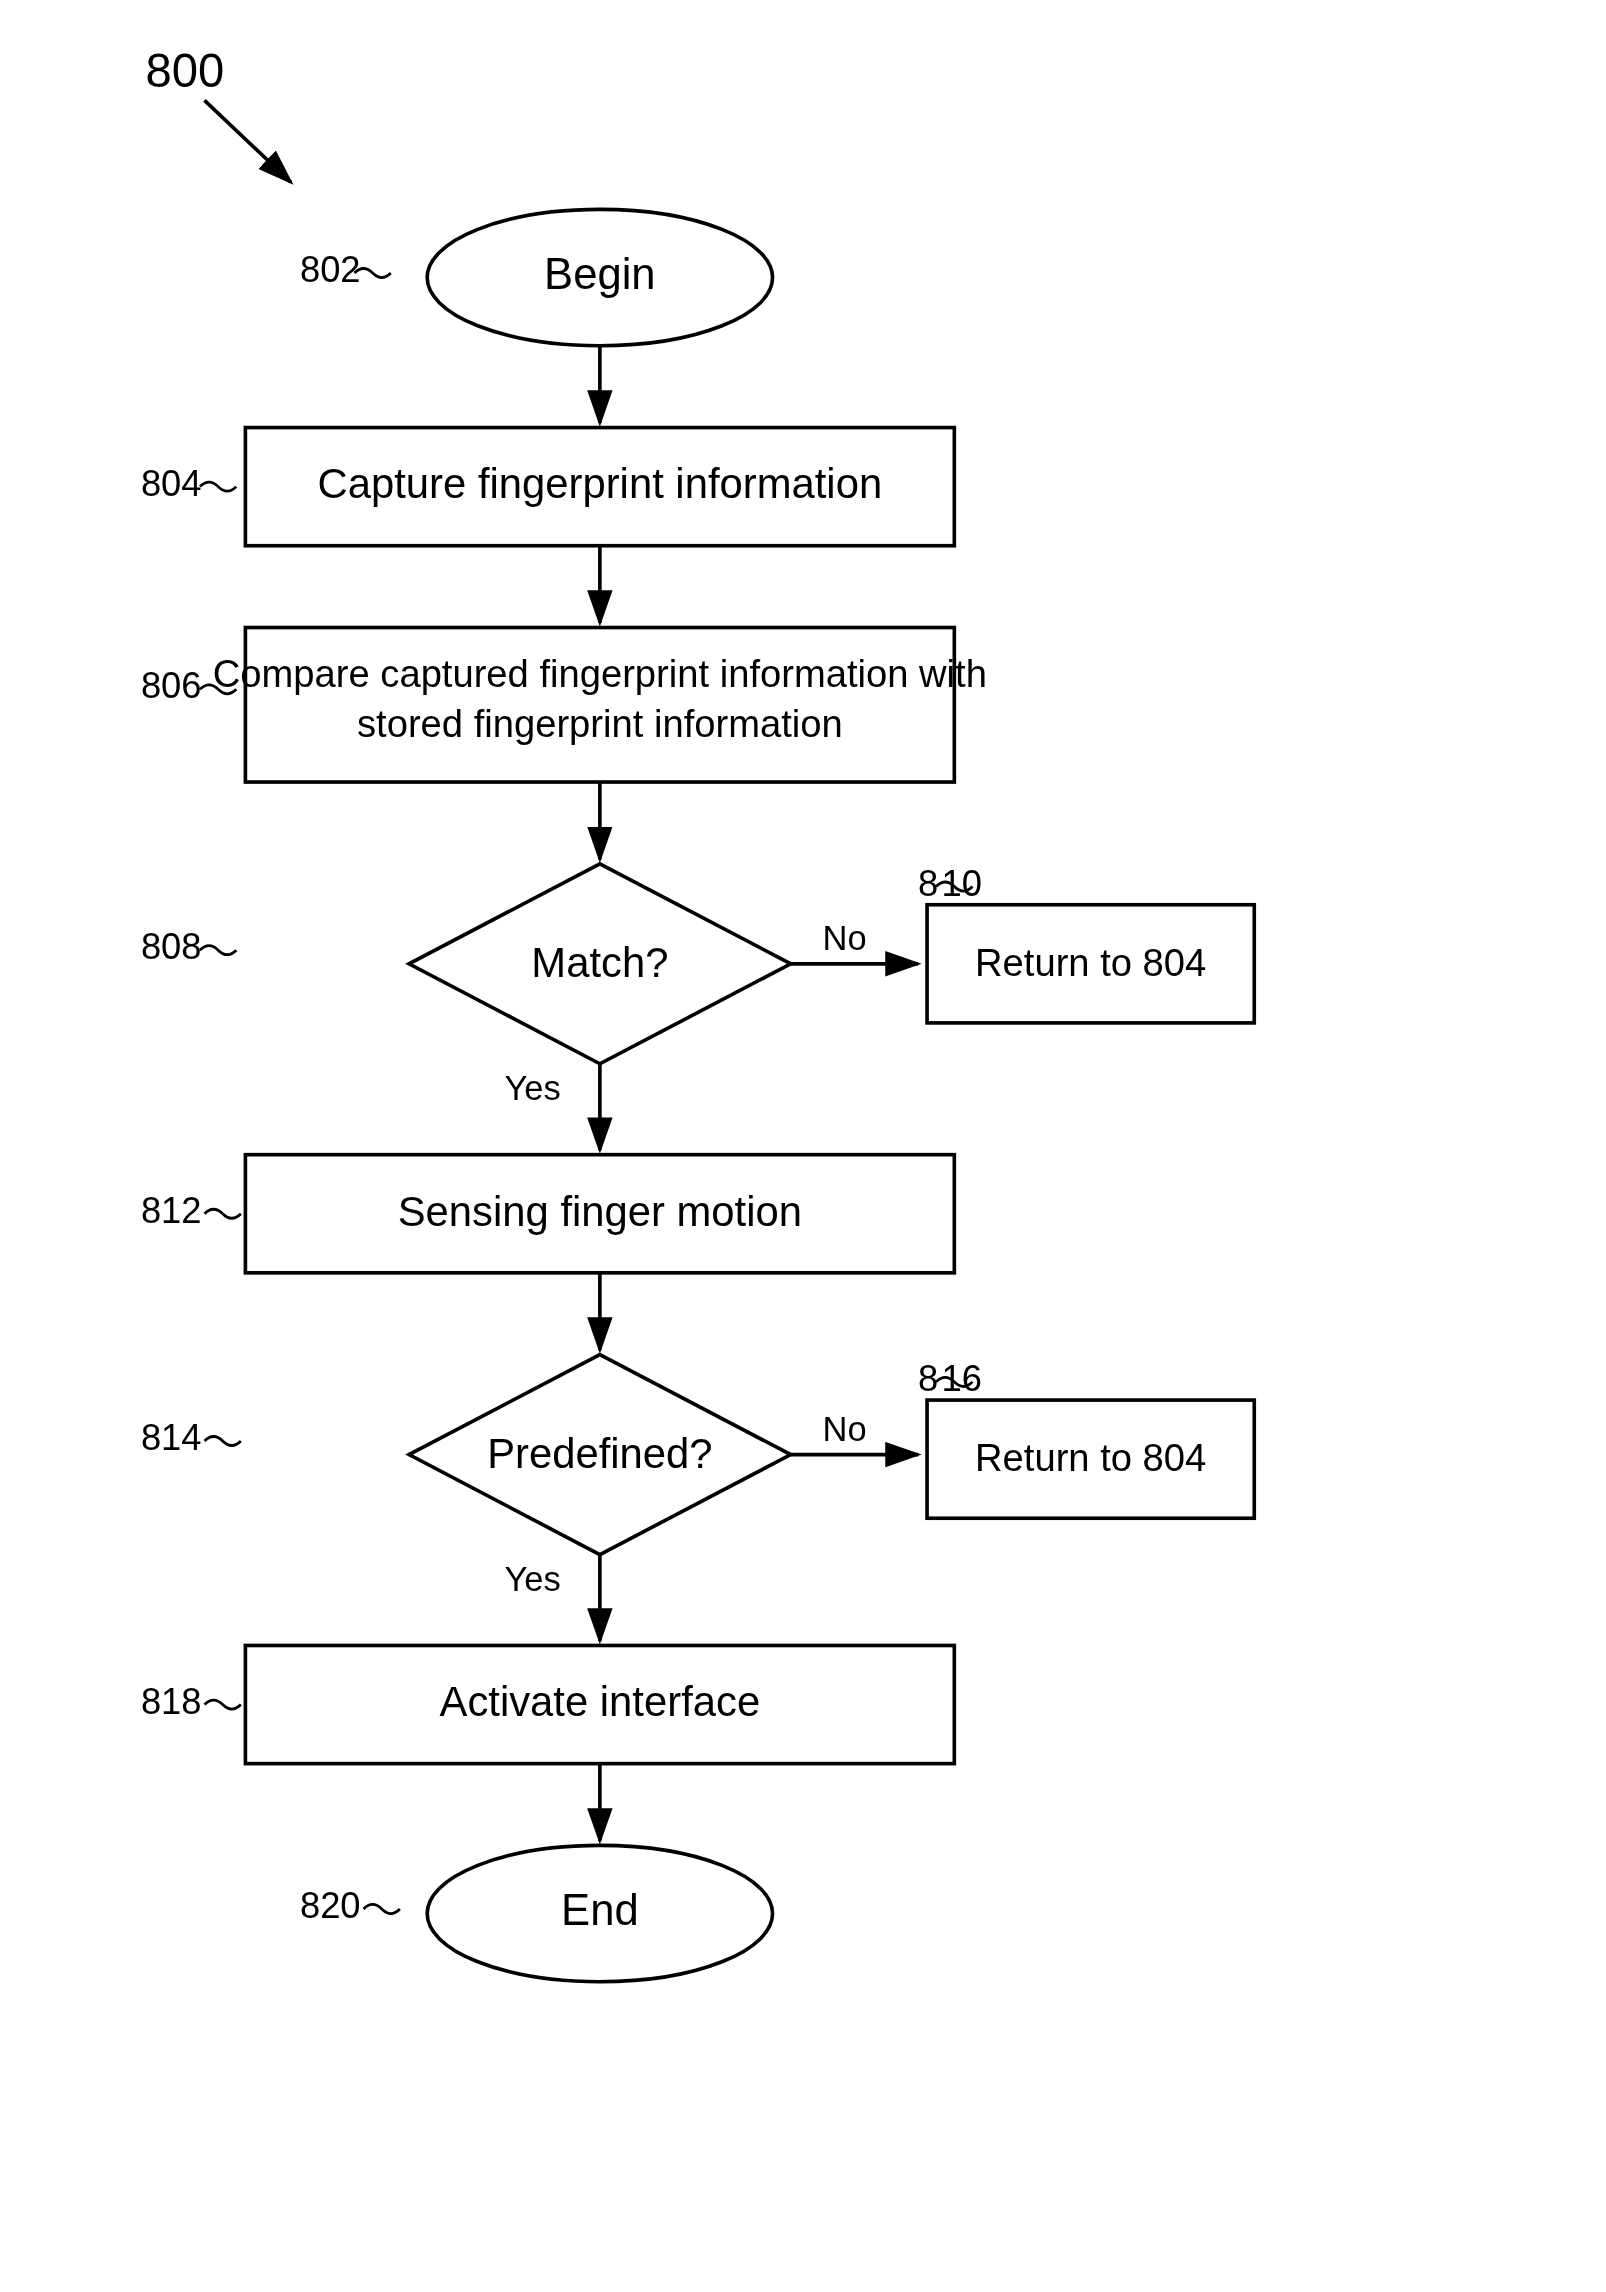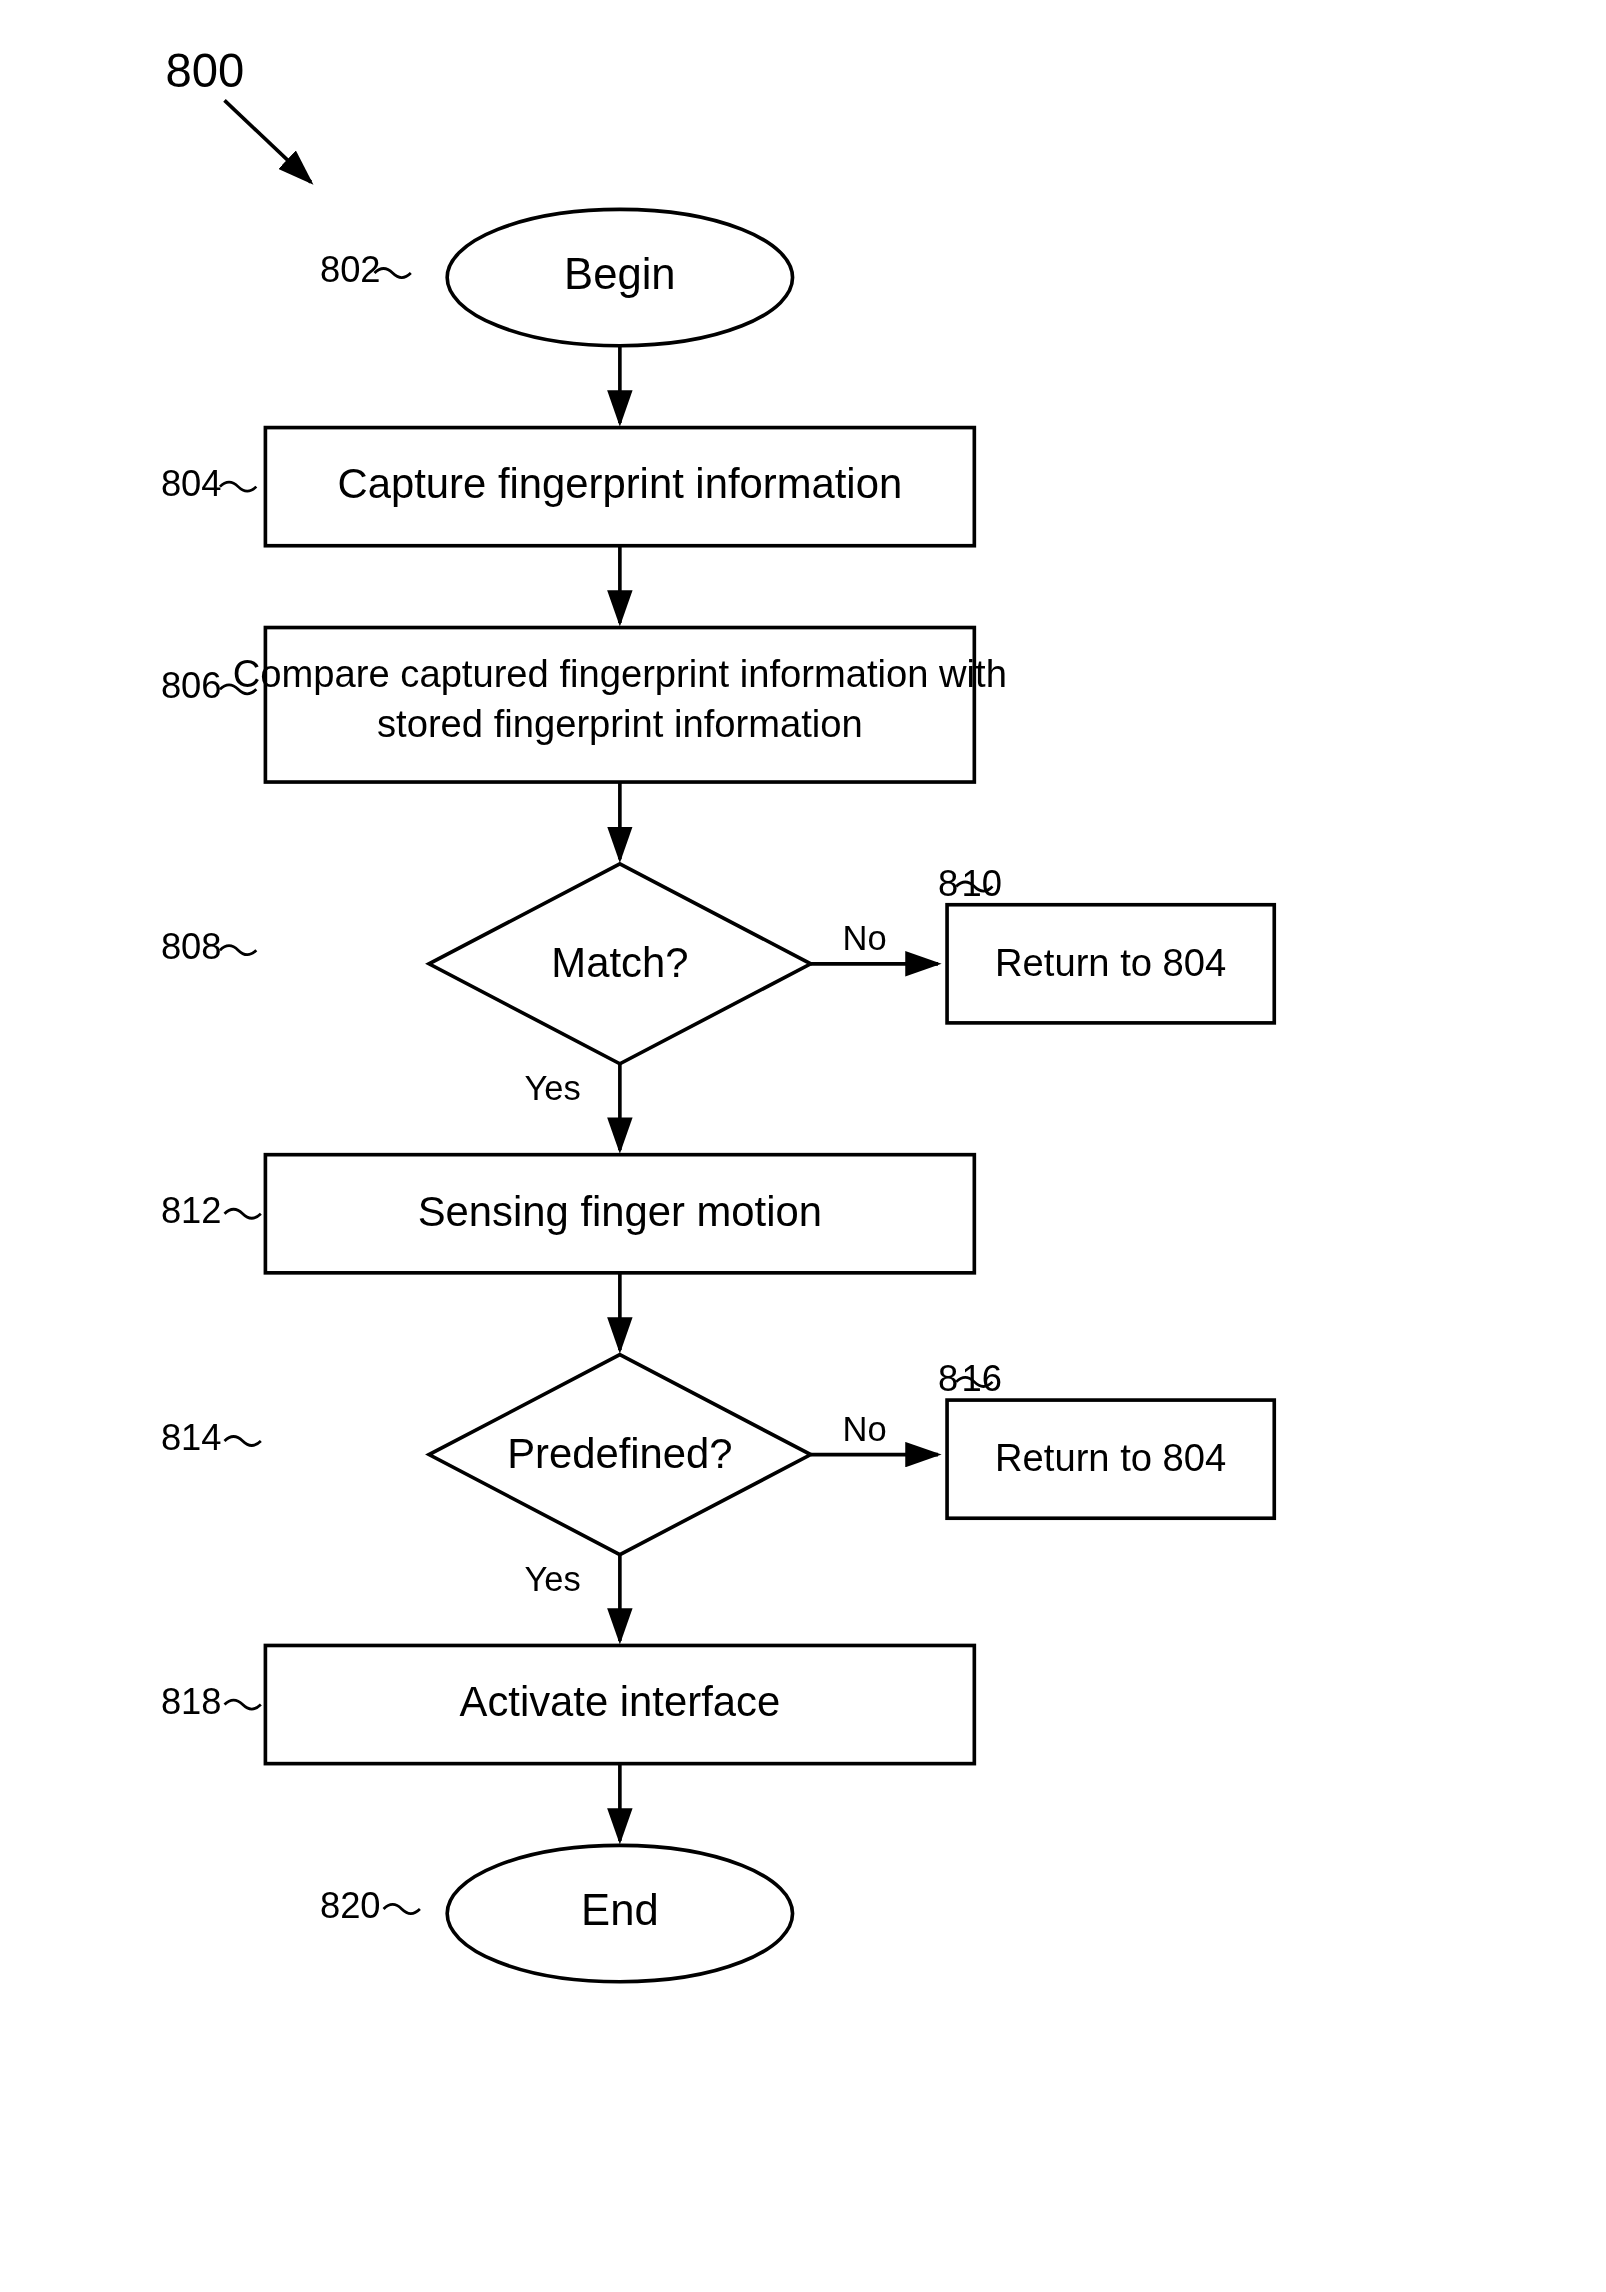--- a/index.html
+++ b/index.html
@@ -10,21 +10,20 @@
       height: 2293px;
       position: relative;
       overflow: hidden;
     }
     .diagram-container {
       position: absolute;
       top: 0;
       left: 0;
       width: 1302px;
       height: 2293px;
-      margin-left: 20px;
     }
     svg {
       width: 1606px;
       height: 2293px;
     }
   </style>
 </head>
 <body>
 
 <div class="diagram-container">

